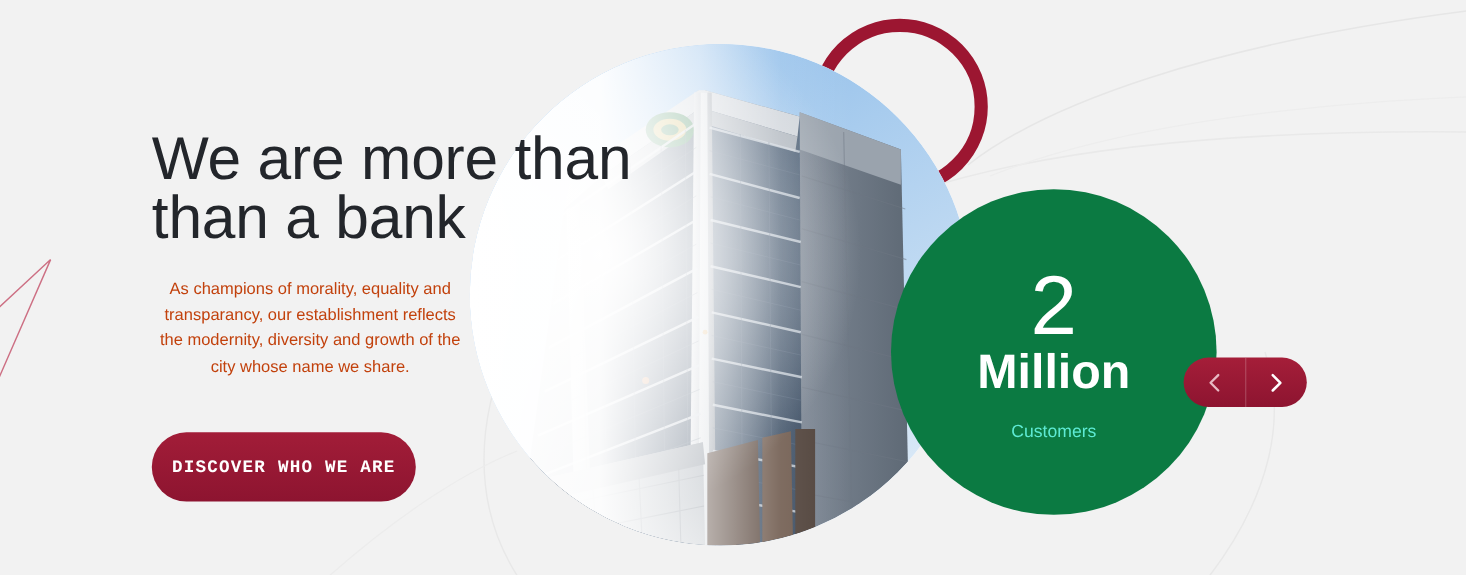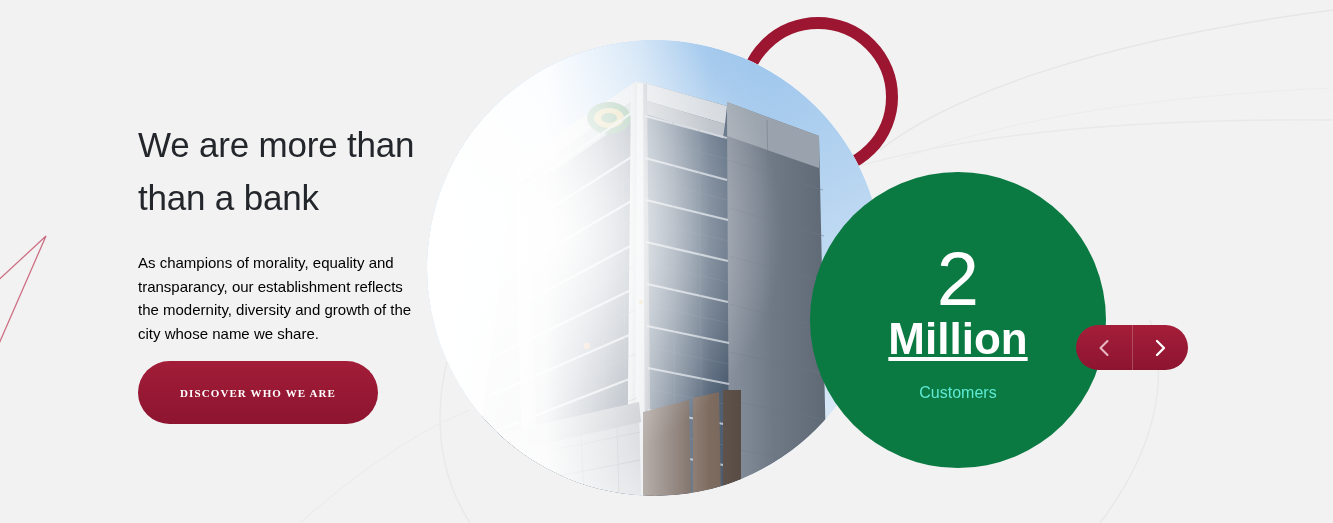--- a/index.html
+++ b/index.html
@@ -87,21 +87,20 @@
     color: #ffffff;
     letter-spacing: 0px;
     margin-top: 6px;
   }
   .stat-unit {
     font-size: 44px;
     line-height: 1.05;
     font-weight: 700;
     color: #ffffff;
     margin-top: 2px;
-    text-decoration: underline;
   }
   .stat-label {
     font-size: 16px;
     color: #5eead4;
     margin-top: 22px;
     font-weight: 400;
   }
 
   
   .carousel-nav {
@@ -133,52 +132,53 @@
 
   
   .copy {
     position: absolute;
     left: 138px;
     top: 118px;
     width: 300px;
     z-index: 4;
   }
   .headline {
-    font-size: 35px;
+    font-size: 55px;
     line-height: 53px;
     font-weight: 300;
     color: #23262b;
     margin: 0;
     white-space: nowrap;
     letter-spacing: -0.2px;
   }
   .subcopy {
     font-size: 15px;
     line-height: 23.5px;
-    color: #000000;
+    color: #c2410c;
     margin: 27px 0 0 0;
     width: 288px;
+    text-align: center;
   }
   .cta {
     display: inline-flex;
     align-items: center;
     justify-content: center;
-    margin-top: 16px;
+    margin-top: 48px;
     width: 240px;
     height: 63px;
     border-radius: 32px;
     background: linear-gradient(180deg, #a21d38 0%, #8d1430 100%);
     color: #ffffff;
-    font-size: 11px;
+    font-size: 16px;
     font-weight: 700;
     letter-spacing: 1.1px;
     text-decoration: none;
     border: none;
     cursor: pointer;
-    font-family: Liberation Serif, serif;
+    font-family: Liberation Mono, monospace;
   }
 </style>
 </head>
 <body>
 
 <div class="hero">
 
   <svg class="bg-arcs" viewBox="0 0 1333 523" preserveAspectRatio="none" aria-hidden="true">
     <path d="M1333 10 C1100 40 950 95 880 150" fill="none" stroke="#e6e6e6" stroke-width="1.4"></path>
     <path d="M1333 120 C1120 118 950 135 830 175" fill="none" stroke="#e9e9e9" stroke-width="1.4"></path>

